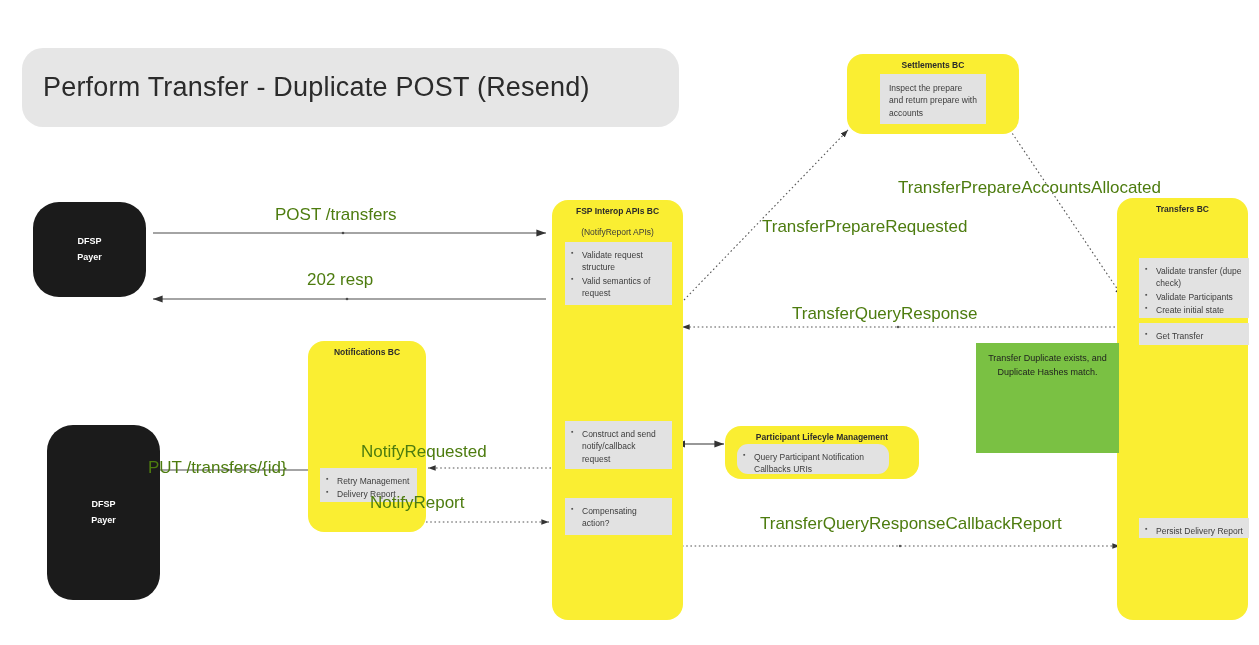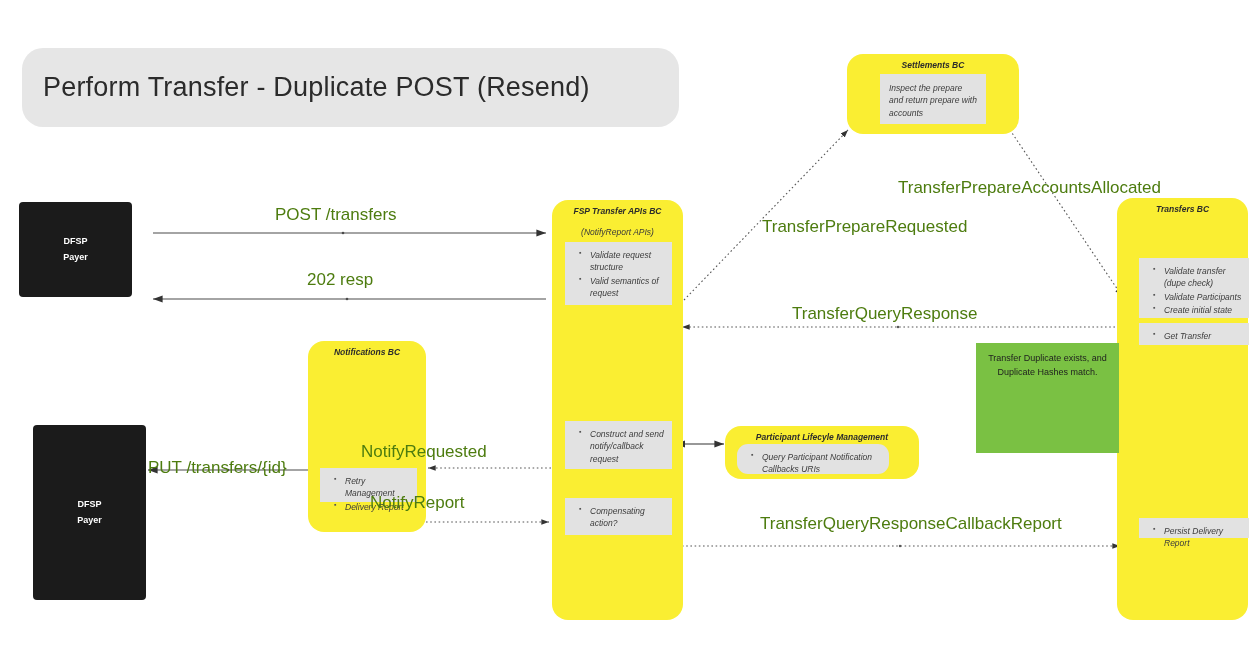--- a/index.html
+++ b/index.html
@@ -6,32 +6,32 @@
   body{width:1259px;height:645px;position:relative;overflow:hidden;
        font-family:"Liberation Sans","DejaVu Sans",sans-serif;color:#1a1a1a;}
   .abs{position:absolute;box-sizing:border-box;}
 
   
   #title-banner{left:22px;top:48px;width:657px;height:79px;background:#e6e6e6;
      display:flex;align-items:center;border-radius:21px;}
   #title-text{font-size:27px;color:#2b2b2b;padding-left:21px;letter-spacing:.2px;white-space:nowrap;}
 
   
-  .actor{background:#1b1b1b;border-radius:4px;display:flex;flex-direction:column;
-         align-items:center;justify-content:center;color:#ffffff;font-size:9px;font-weight:bold;}
+  .actor{background:#1b1b1b;border-radius:26px;display:flex;flex-direction:column;
+         align-items:center;justify-content:center;color:#ffffff;font-size:9px;font-weight:bold;margin-left:14px;}
   .actor span{display:block;line-height:1.1;margin:3px 0;}
 
   
-  .bc{background:#faee32;border-radius:16px;font-style:italic;}
+  .bc{background:#faee32;border-radius:16px;}
   .bc-title{position:absolute;left:0;right:0;top:6px;text-align:center;
             font-size:8.5px;font-weight:bold;color:#2b2b2b;}
   .bc-sub{position:absolute;left:0;right:0;text-align:center;font-size:8.5px;color:#3a3a3a;}
 
   
-  .note{background:#e2e2e2;font-size:8.5px;color:#3c3c3c;line-height:1.45;padding:7px 6px 7px 12px;}
+  .note{background:#e2e2e2;font-size:8.5px;color:#3c3c3c;line-height:1.45;padding:7px 6px 7px 4px;}
   .note ul{margin:0;padding-left:13px;list-style:none;}
   .note li{position:relative;margin:0 0 1px 0;}
   .note li:before{content:"▪";position:absolute;left:-11px;top:-1px;font-size:7px;color:#555;}
   .note.plain{padding:8px 9px;}
 
   
   #green-note{background:#7ac143;font-size:9px;color:#1e1e1e;line-height:1.5;
      text-align:center;padding:9px 7px;}
   #green-note p{margin:0;}
   #green-note .gap{height:11px;}
@@ -117,21 +117,21 @@
   <span>DFSP</span>
   <span>Payer</span>
 </div>
 
 <div class="abs bc" id="bc-settlements" style="left:847px;top:54px;width:172px;height:80px;">
   <div class="bc-title">Settlements BC</div>
   <div class="abs note plain" style="left:33px;top:20px;width:106px;height:50px;">Inspect the prepare and return prepare with accounts</div>
 </div>
 
 <div class="abs bc" id="bc-fsp-interop" style="left:552px;top:200px;width:131px;height:420px;">
-  <div class="bc-title">FSP Transfer APIs BC</div>
+  <div class="bc-title">FSP Interop APIs BC</div>
   <div class="bc-sub" style="top:27px;">(NotifyReport APIs)</div>
 
   <div class="abs note" style="left:13px;top:42px;width:107px;height:63px;">
     <ul>
       <li>Validate request structure</li>
       <li>Valid semantics of request</li>
     </ul>
   </div>
 
   <div class="abs note" style="left:13px;top:221px;width:107px;height:48px;">

